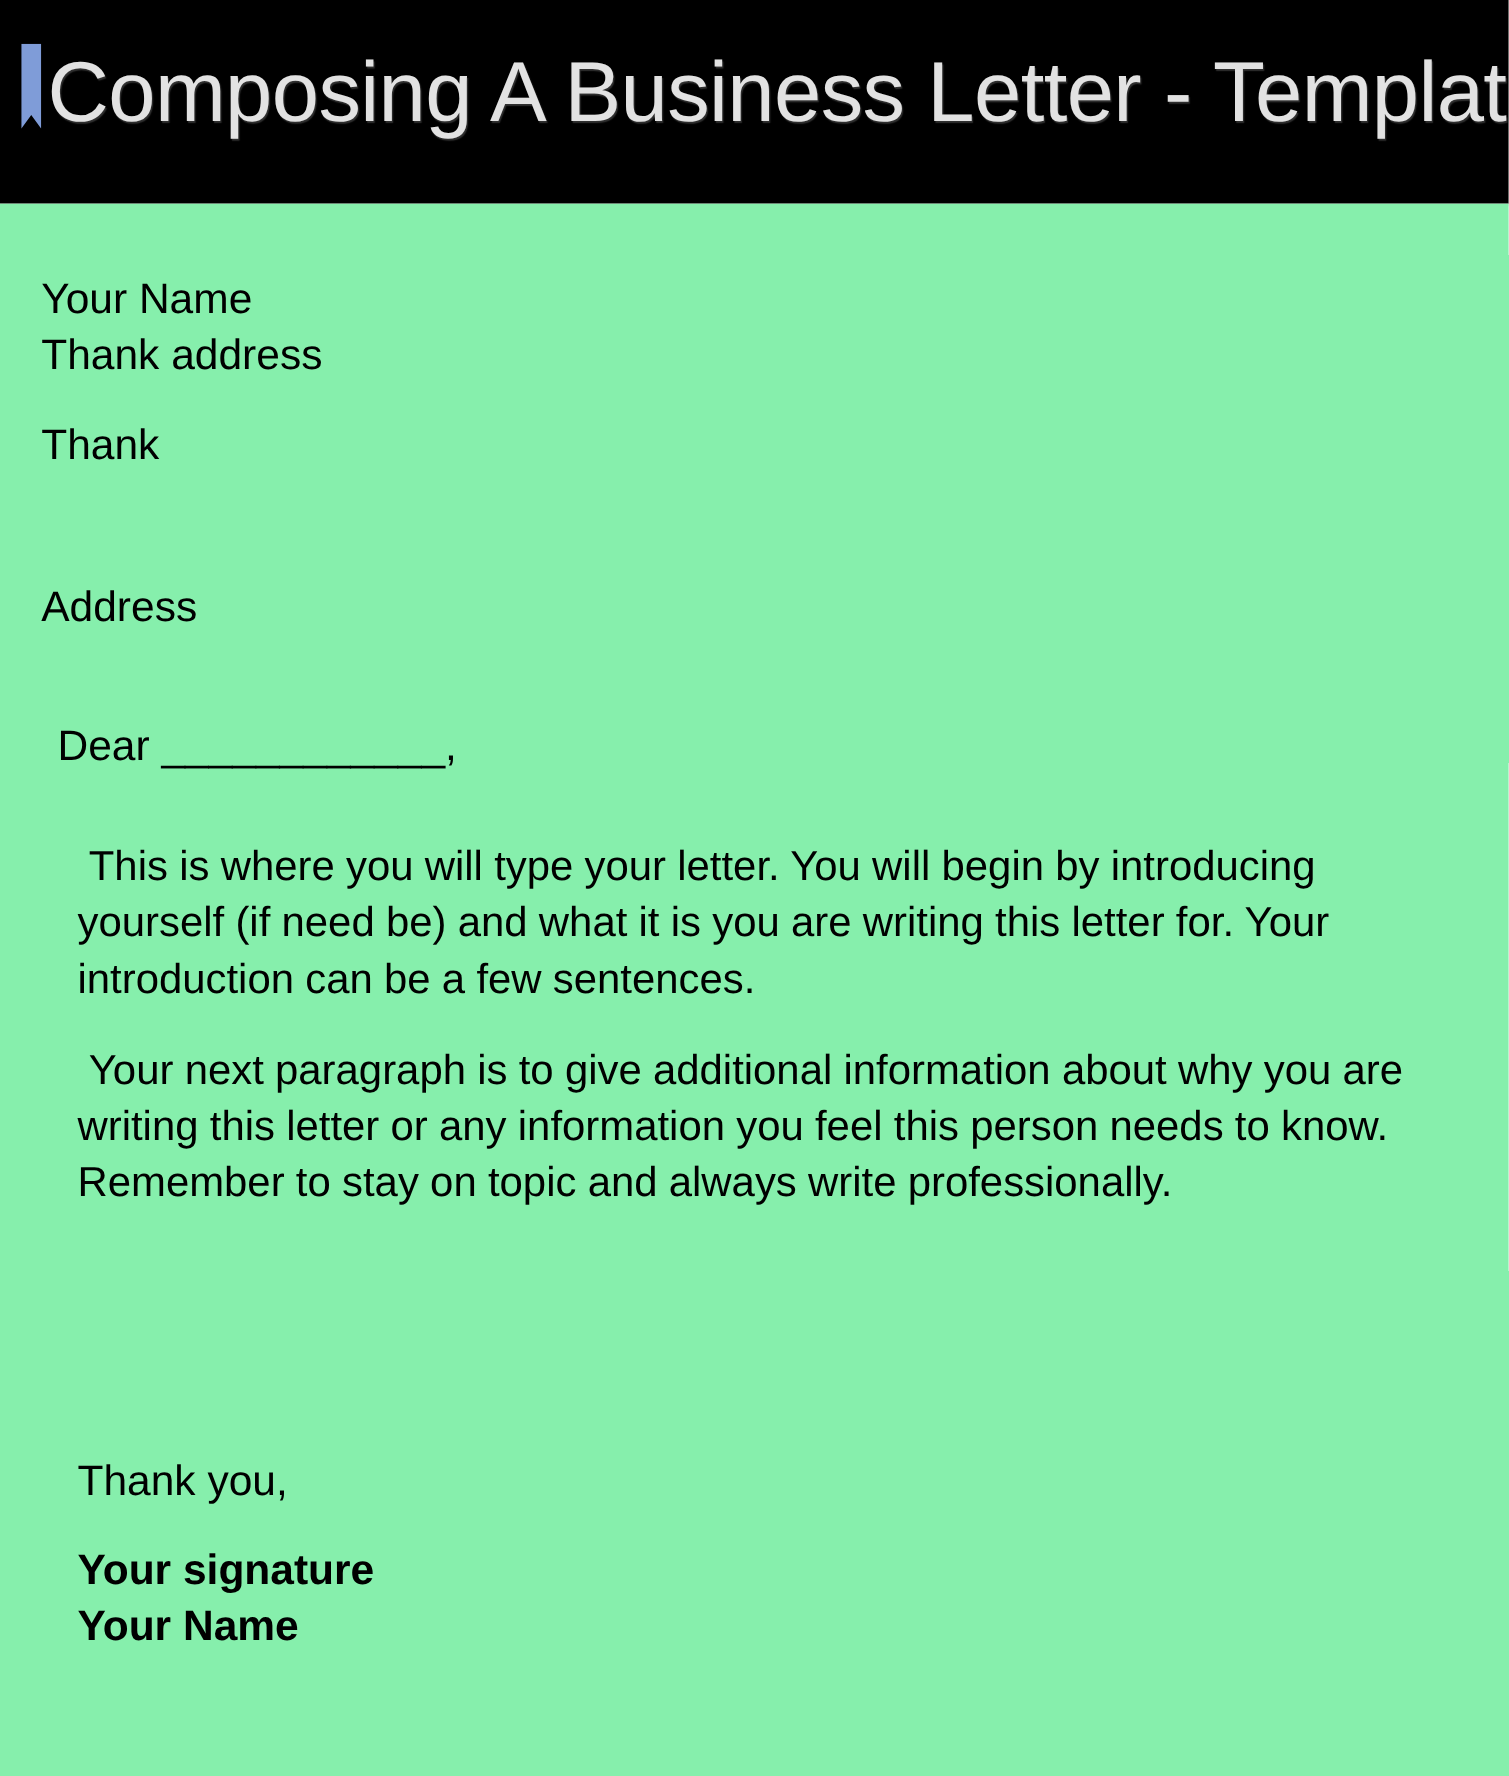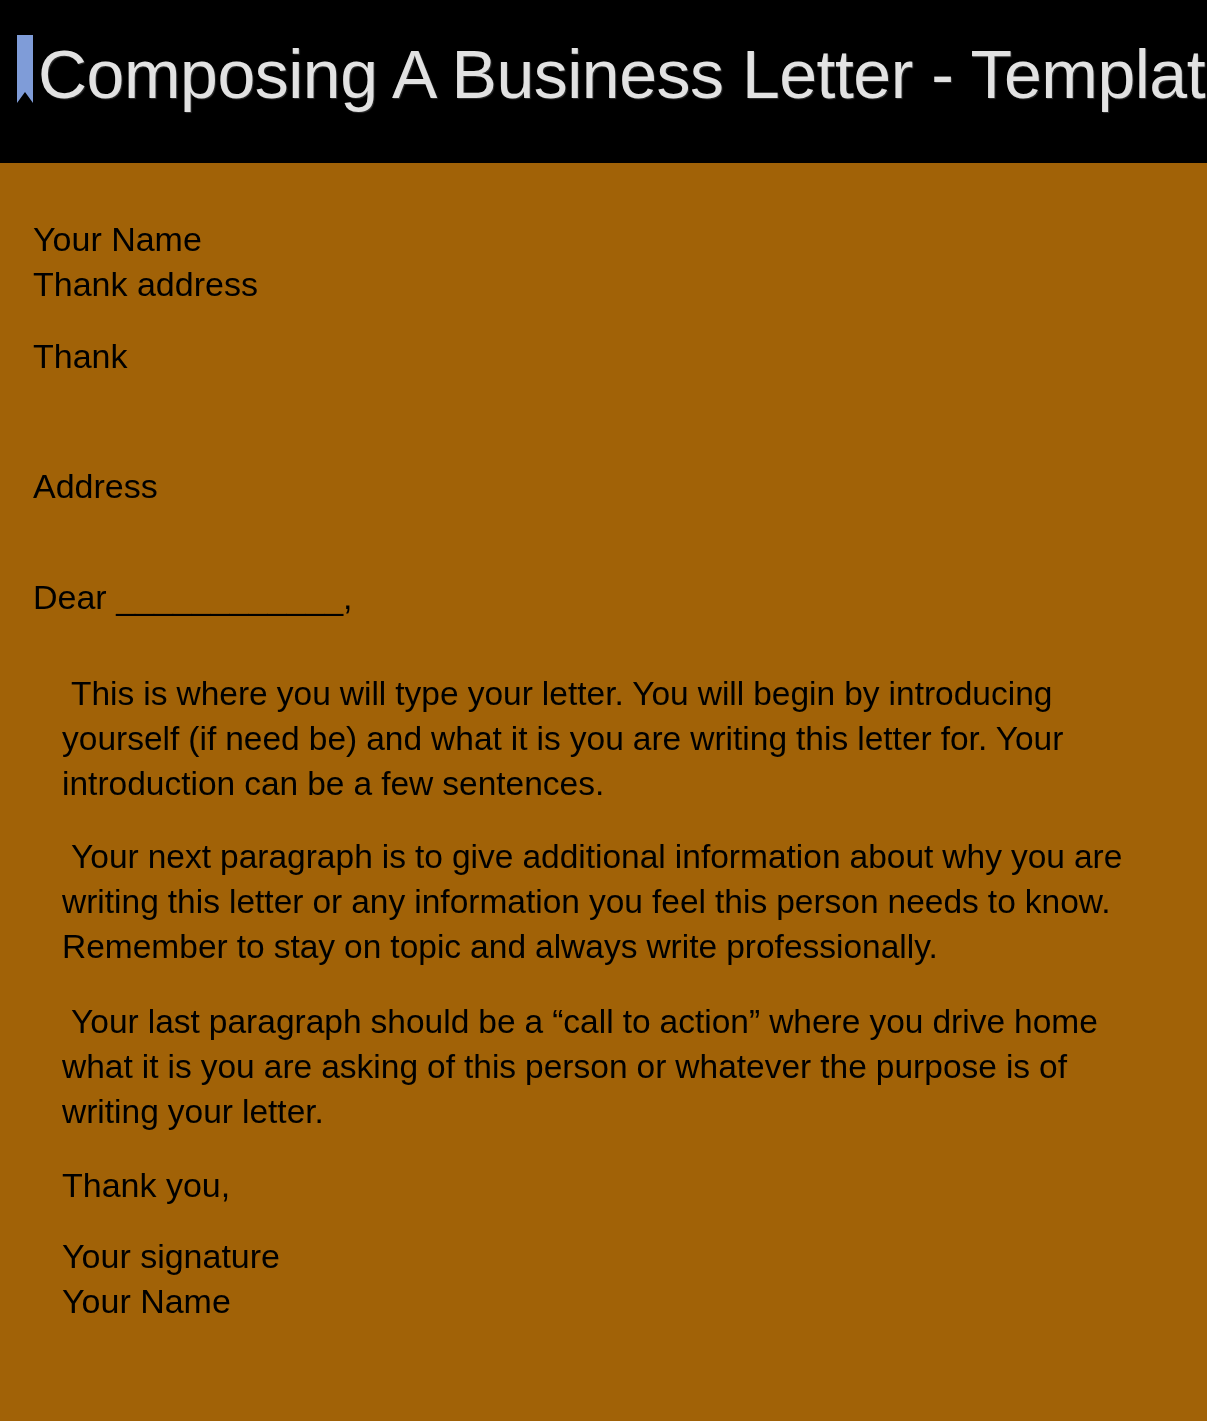--- a/index.html
+++ b/index.html
@@ -61,21 +61,21 @@
 
   
   .letter {
     position: absolute;
     left: 0;
     top: 163px;
     width: 1207px;
     height: 1258px;
     box-sizing: border-box;
     padding: 0;
-    background: #a16207;
+    background: #86efac;
   }
 
   .addr-block {
     position: absolute;
     left: 33px;
     top: 54px;
     font-size: 34px;
     line-height: 45px;
   }
   .addr-line { white-space: pre; }
@@ -86,21 +86,21 @@
     font-size: 34px;
     line-height: 45px;
     white-space: pre;
   }
   .meta-date        { top: 171px; }
   .meta-recipient   { top: 242px; }
   .meta-address     { top: 301px; }
 
   .salutation {
     position: absolute;
-    left: 33px;
+    left: 46px;
     top: 412px;
     font-size: 34px;
     line-height: 45px;
     white-space: pre;
   }
 
   .body-para {
     position: absolute;
     left: 62px;
     width: 1068px;
@@ -122,21 +122,21 @@
     line-height: 45px;
     white-space: pre;
   }
   .signature-block {
     position: absolute;
     left: 62px;
     top: 1071px;
     font-size: 34px;
     line-height: 45px;
   }
-  .sig-line { white-space: pre; }
+  .sig-line { white-space: pre; font-weight: bold; }
 </style>
 </head>
 <body>
 
 <div class="title-bar">
   <span class="bookmark-icon">
     <svg width="16" height="68" viewBox="0 0 16 68" xmlns="http://www.w3.org/2000/svg">
       <path d="M0 0 H16 V68 L8 57 L0 68 Z" fill="#7f9cd8"></path>
     </svg>
   </span>
@@ -155,21 +155,20 @@
 
 
   <div class="meta-line meta-address">Address</div>
 
   <div class="salutation">Dear ____________,</div>
 
   <div class="body-para para-2"> Your next paragraph is to give additional information about why you are writing this letter or any information you feel this person needs to know. Remember to stay on topic and always write professionally.</div>
 
   <div class="body-para para-1"> This is where you will type your letter. You will begin by introducing yourself (if need be) and what it is you are writing this letter for. Your introduction can be a few sentences.</div>
 
-  <div class="body-para para-3"> Your last paragraph should be a “call to action” where you drive home what it is you are asking of this person or whatever the purpose is of writing your letter.</div>
 
   <div class="closing">Thank you,</div>
 
   <div class="signature-block">
     <div class="sig-line">Your signature</div>
     <div class="sig-line">Your Name</div>
   </div>
 
 </div>
 

